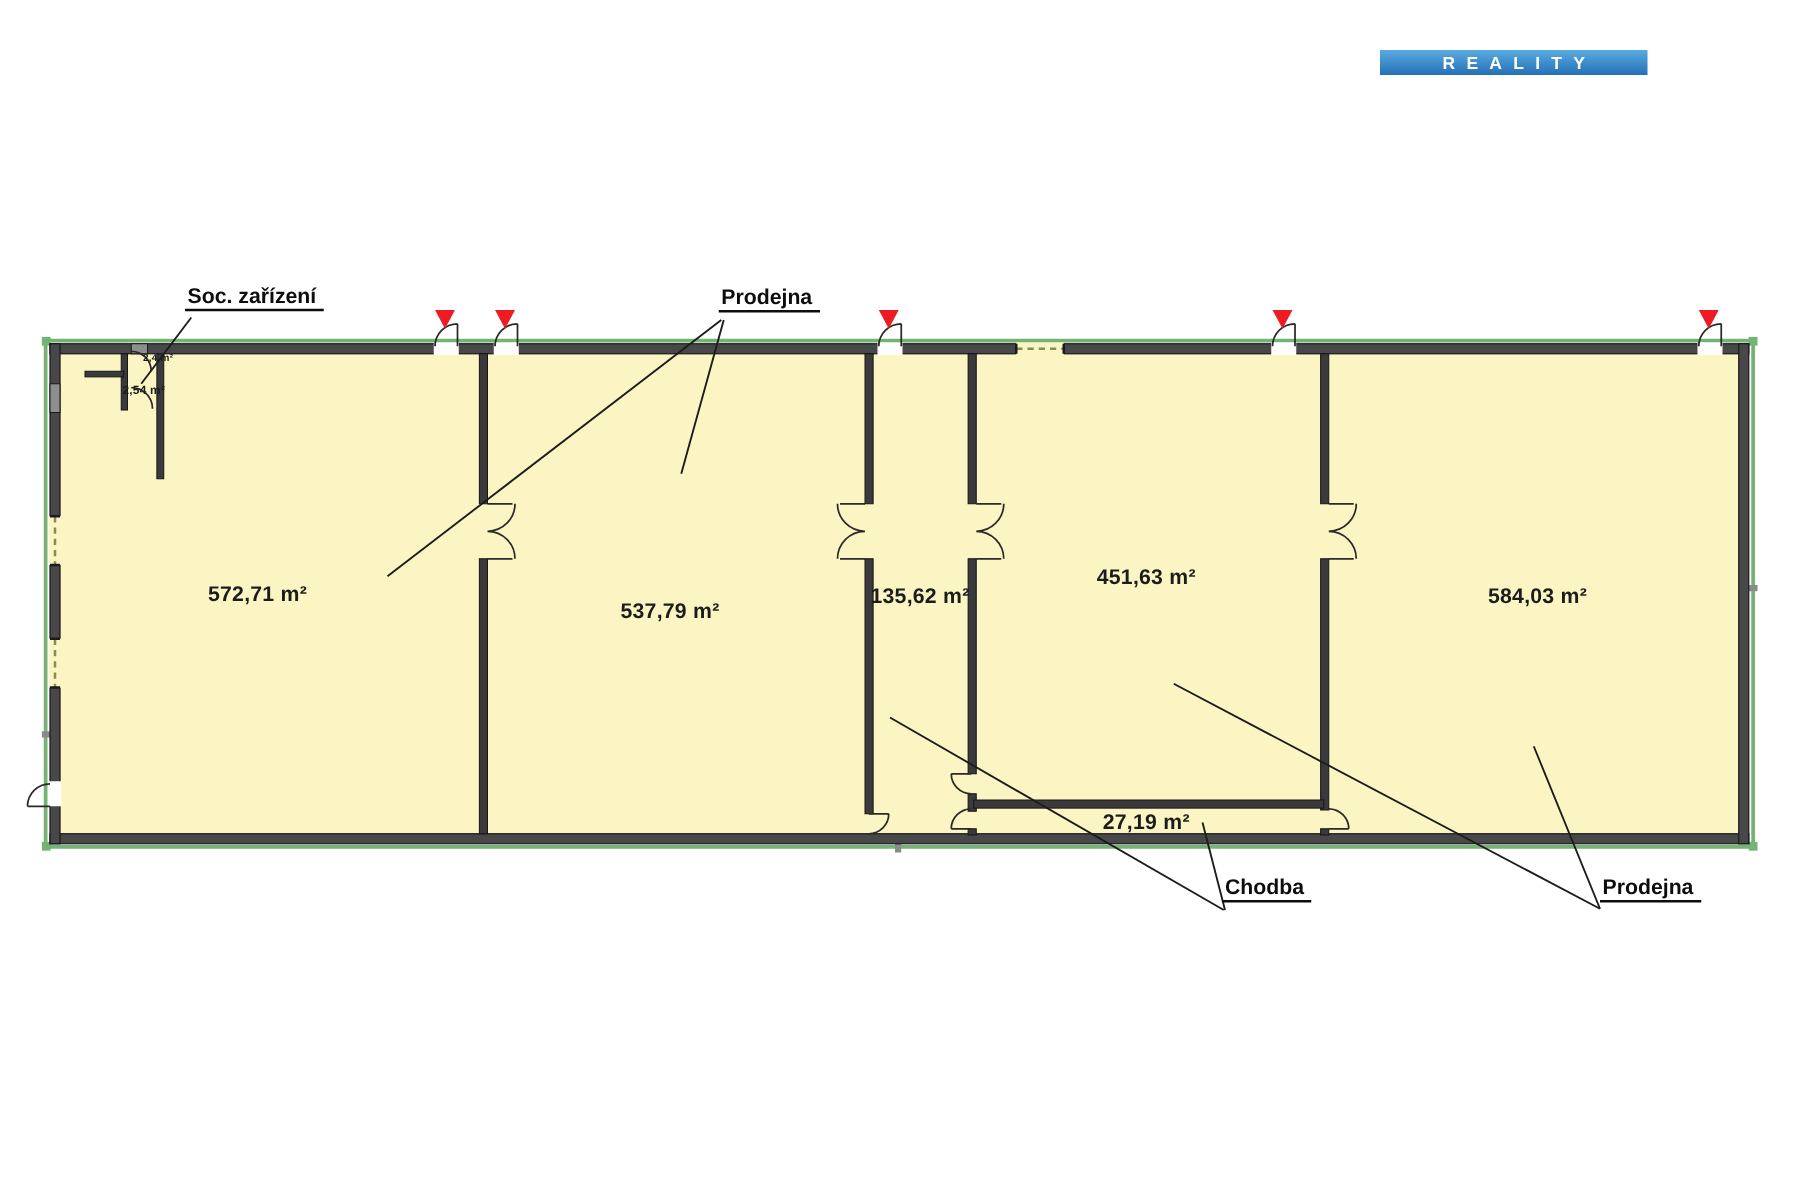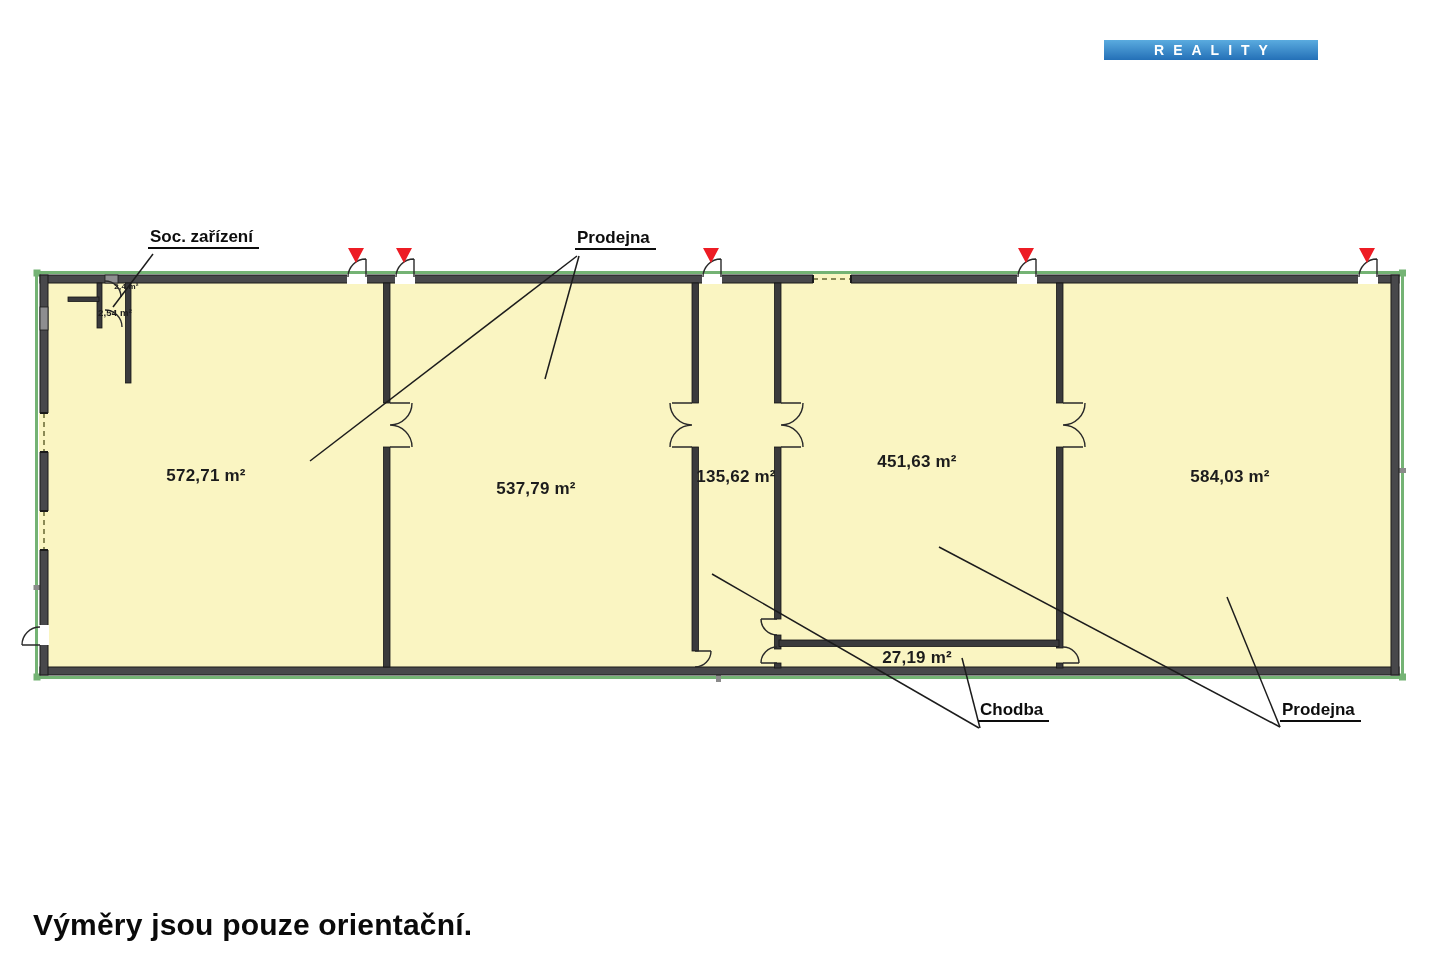--- a/index.html
+++ b/index.html
@@ -177,19 +177,18 @@
 
   <div class="area-label" style="left:206px;top:466px;">572,71 m²</div>
   <div class="area-label" style="left:536px;top:467px;margin-top:12px;">537,79 m²</div>
   <div class="area-label" style="left:736px;top:467px;">135,62 m²</div>
   <div class="area-label" style="left:917px;top:452px;">451,63 m²</div>
   <div class="area-label" style="left:1230px;top:467px;">584,03 m²</div>
   <div class="area-label" style="left:917px;top:648px;">27,19 m²</div>
   <div class="area-label tiny1" style="left:115px;top:282px;">2,4 m²</div>
   <div class="area-label tiny2" style="left:115px;top:307px;">2,54 m²</div>
 
-  <div class="footnote">Výměry jsou pouze orientační.</div>
 
   <div class="logo">
     <div class="logo-band">REALITY</div>
   </div>
 
 </div>
 
 </body></html>

